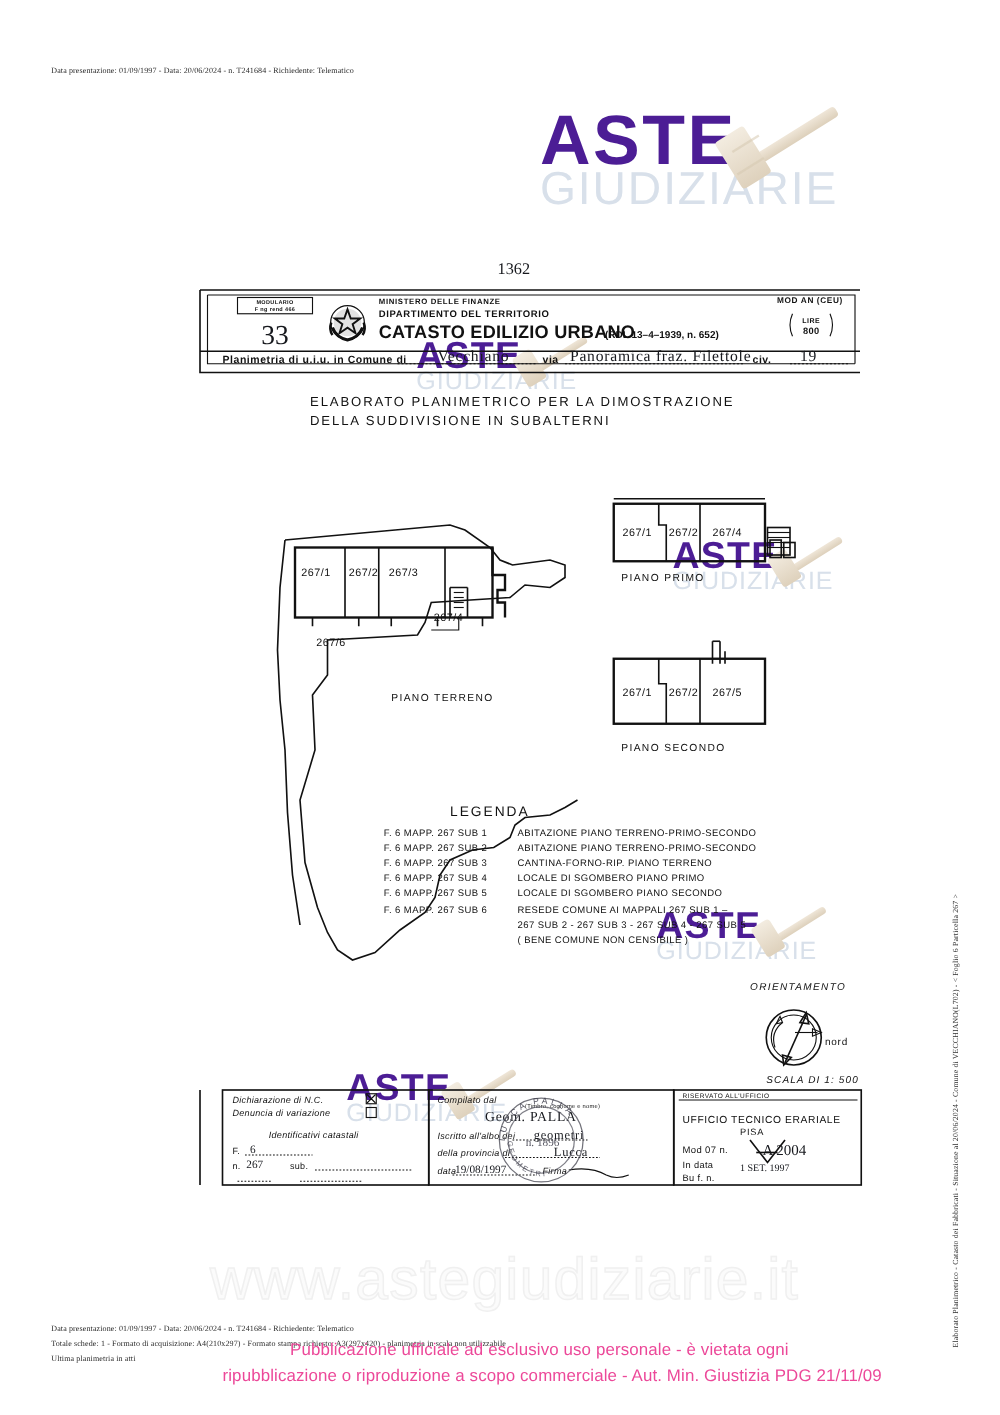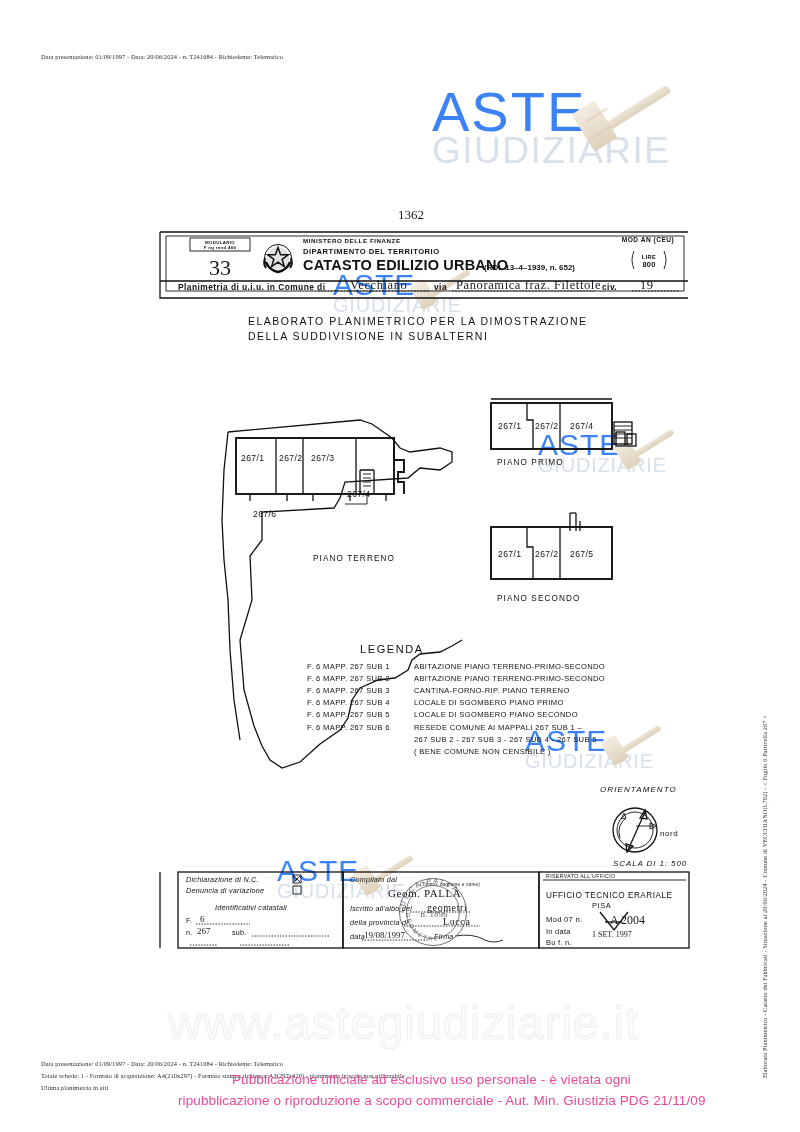--- a/index.html
+++ b/index.html
@@ -9,21 +9,21 @@
   .page{position:absolute;inset:0;}
 
   
   .abs{position:absolute;}
   .nowrap{white-space:nowrap;}
   .tiny-serif{font-family:"Liberation Serif", serif;font-size:6.4px;color:#2b2b2b;letter-spacing:.1px;}
 
   
   .wm{position:absolute;pointer-events:none;user-select:none;}
   .wm-logo{display:flex;flex-direction:column;line-height:.84;}
-  .wm-aste{font-size:56px;letter-spacing:2px;color:#3b82f6;font-weight:400;}
+  .wm-aste{font-size:56px;letter-spacing:2px;color:#4c1d95;font-weight:700;}
   .wm-giud{font-size:37px;letter-spacing:1.5px;color:#d8e0ea;font-weight:400;}
   .wm-logo.small .wm-aste{font-size:30px;letter-spacing:1px;}
   .wm-logo.small .wm-giud{font-size:20px;letter-spacing:.8px;}
   .gavel{position:absolute;}
   .gavel .handle{position:absolute;background:linear-gradient(180deg,#efe6d8,#ddd0bb);border-radius:3px;
                  transform-origin:left center;}
   .gavel .head{position:absolute;background:linear-gradient(180deg,#f3ece0,#ded1bc);border-radius:3px;}
   .gavel .band{position:absolute;background:#d6c8b1;}
 
   .wm-url{font-size:47px;letter-spacing:1px;color:#fbfbfb;

